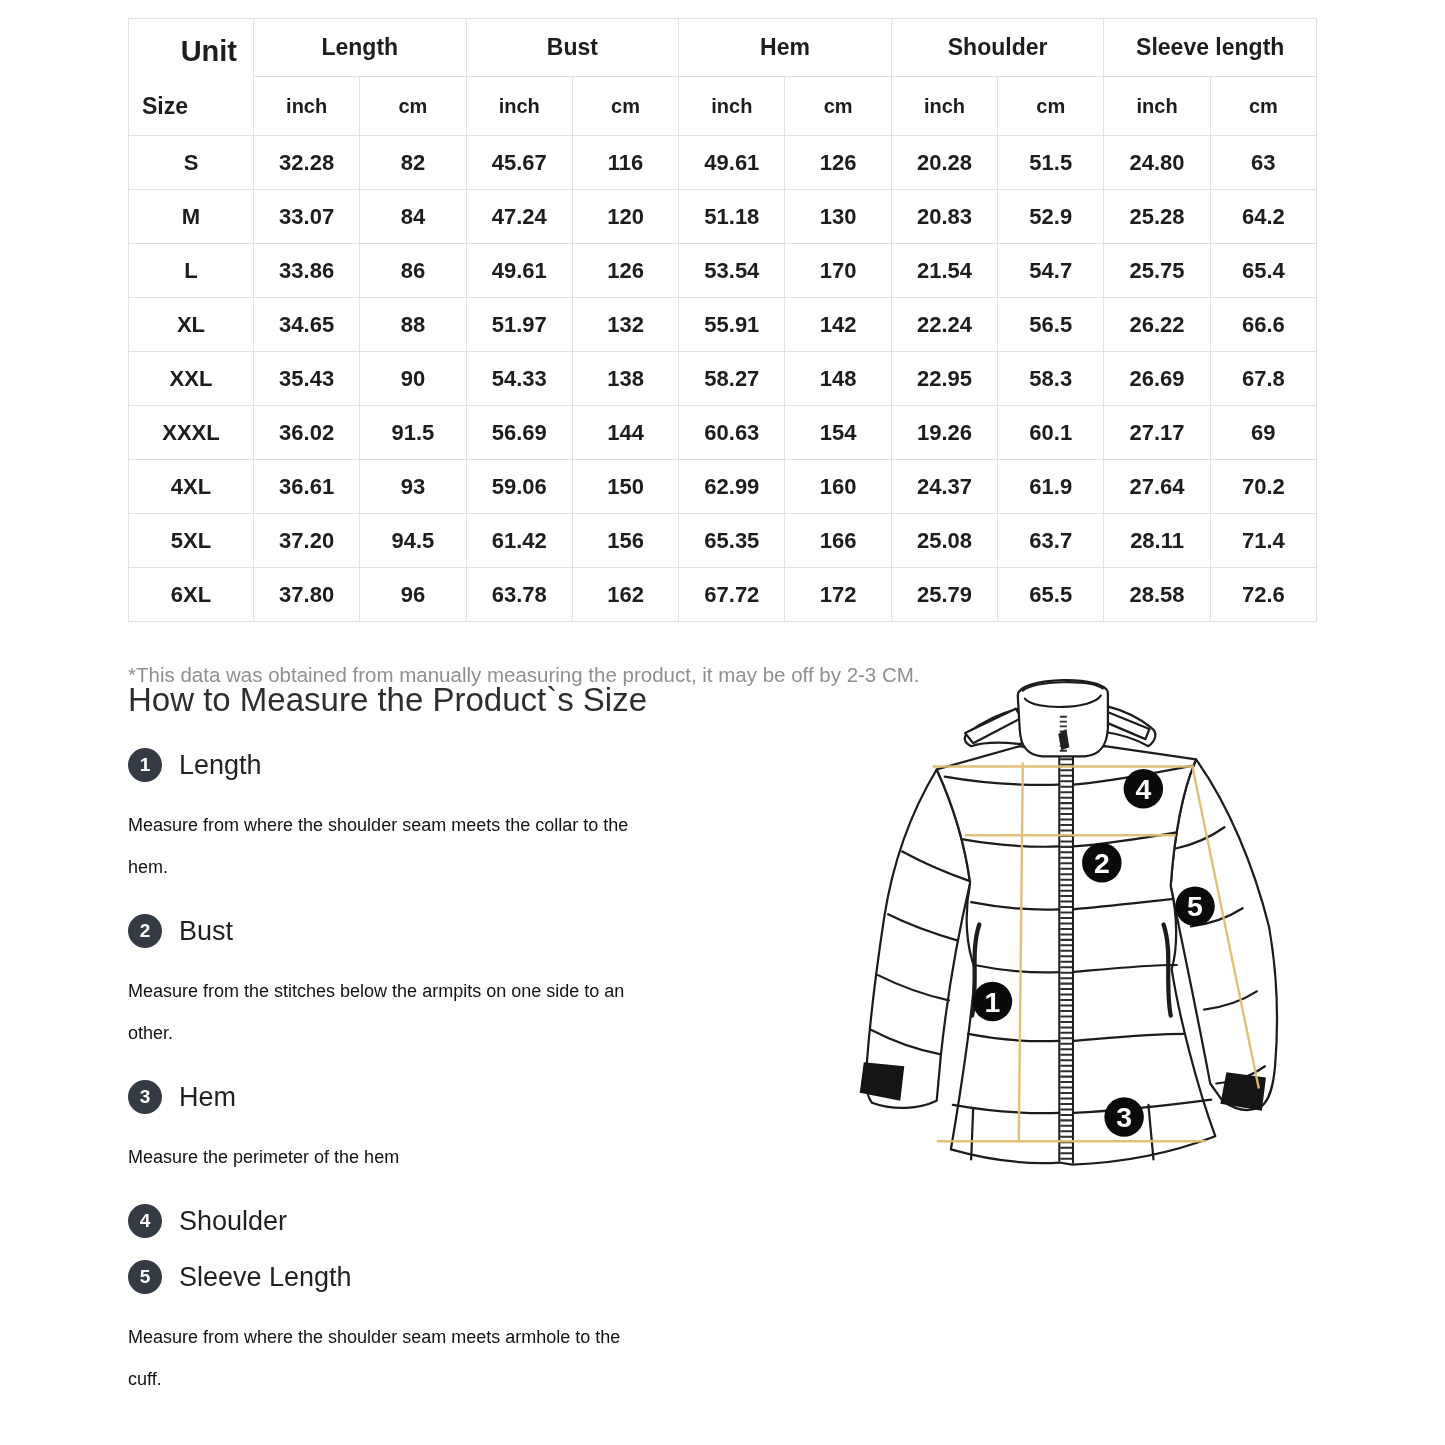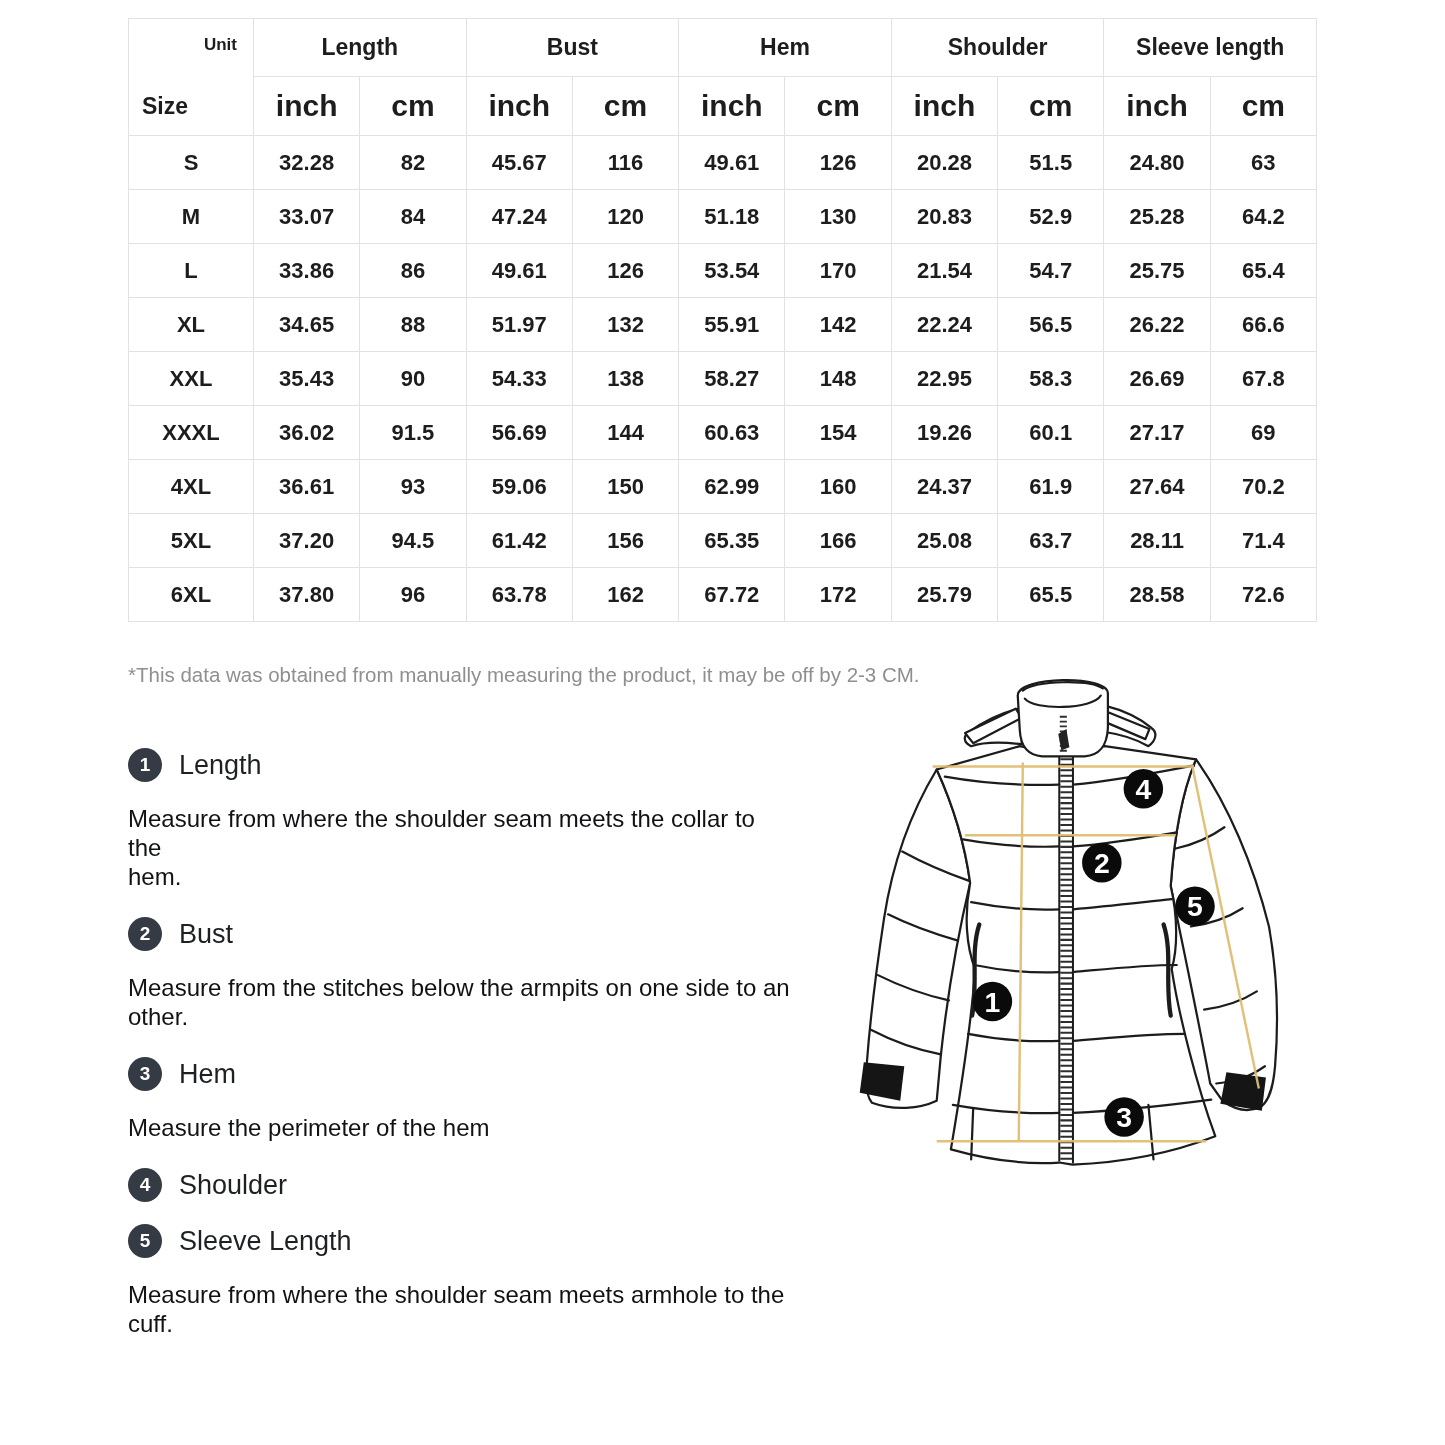--- a/index.html
+++ b/index.html
@@ -6,42 +6,42 @@
   .page{position:relative;width:1445px;height:1445px;background:#ffffff;
         font-family:"Liberation Sans",sans-serif;overflow:hidden;}
 
   
   table.size-table{position:absolute;left:128px;top:18px;width:1188px;
         border-collapse:collapse;table-layout:fixed;}
   .size-table th,.size-table td{border:1px solid #e2e2e2;background:#fff;
         text-align:center;vertical-align:middle;padding:0;
         color:#1d1d1d;font-weight:bold;}
   .size-table .grp{height:57px;font-size:23px;}
-  .size-table .unit{height:58px;font-size:30px;}
+  .size-table .unit{height:58px;font-size:20px;}
   .size-table tbody td{height:53px;font-size:22px;}
   .corner{position:relative;
         background:linear-gradient(to bottom right,
           #ffffff calc(50% - 1px),#dcdcdc calc(50% - 1px),
           #dcdcdc calc(50% + 1px),#ffffff calc(50% + 1px));}
-  .corner .t{position:absolute;top:16px;right:16px;font-size:17px;}
+  .corner .t{position:absolute;top:16px;right:16px;font-size:29px;}
   .corner .b{position:absolute;bottom:15px;left:13px;font-size:23px;}
 
   .footnote{position:absolute;left:128px;top:619px;font-size:20.5px;
         color:#8f8f8f;font-weight:400;margin-top:44px;}
 
   
   .heading{position:absolute;left:128px;top:681px;font-size:33px;
         color:#2e2e2e;font-weight:400;}
   .steps{position:absolute;left:128px;top:748px;width:666px;}
   .step-head{display:flex;align-items:center;height:34px;margin-bottom:22px;}
   .step-badge{width:34px;height:34px;border-radius:50%;background:#353b44;
         color:#fff;font-size:19px;font-weight:bold;flex:0 0 34px;
         display:flex;align-items:center;justify-content:center;}
   .step-label{margin-left:17px;font-size:27px;color:#1e2124;}
-  .step-desc{font-size:24px;line-height:29px;color:#101214;
+  .step-desc{font-size:18px;line-height:42px;color:#101214;
         white-space:pre-line;margin-bottom:26px;}
 
   
   .diagram{position:absolute;left:823px;top:653px;width:507px;height:547px;}
 </style>
 </head>
 <body>
 
 <div class="page">
 
@@ -191,20 +191,21 @@
           <td>25.79</td>
           <td>65.5</td>
           <td>28.58</td>
           <td>72.6</td>
         </tr>
       </tbody>
   </table>
 
   <div class="footnote">*This data was obtained from manually measuring the product, it may be off by 2-3 CM.</div>
 
+  <div class="heading">How to Measure the Product`s Size</div>
   <div class="steps" id="steps">
       <div class="step">
         <div class="step-head">
           <div class="step-badge">1</div>
           <div class="step-label">Length</div>
         </div>
         <div class="step-desc">Measure from where the shoulder seam meets the collar to the
 hem.</div>
       </div>
       <div class="step">

